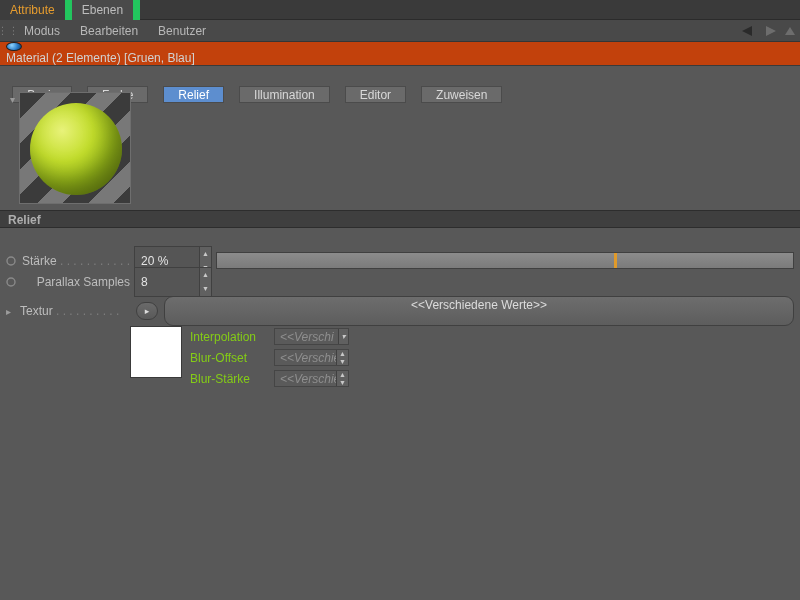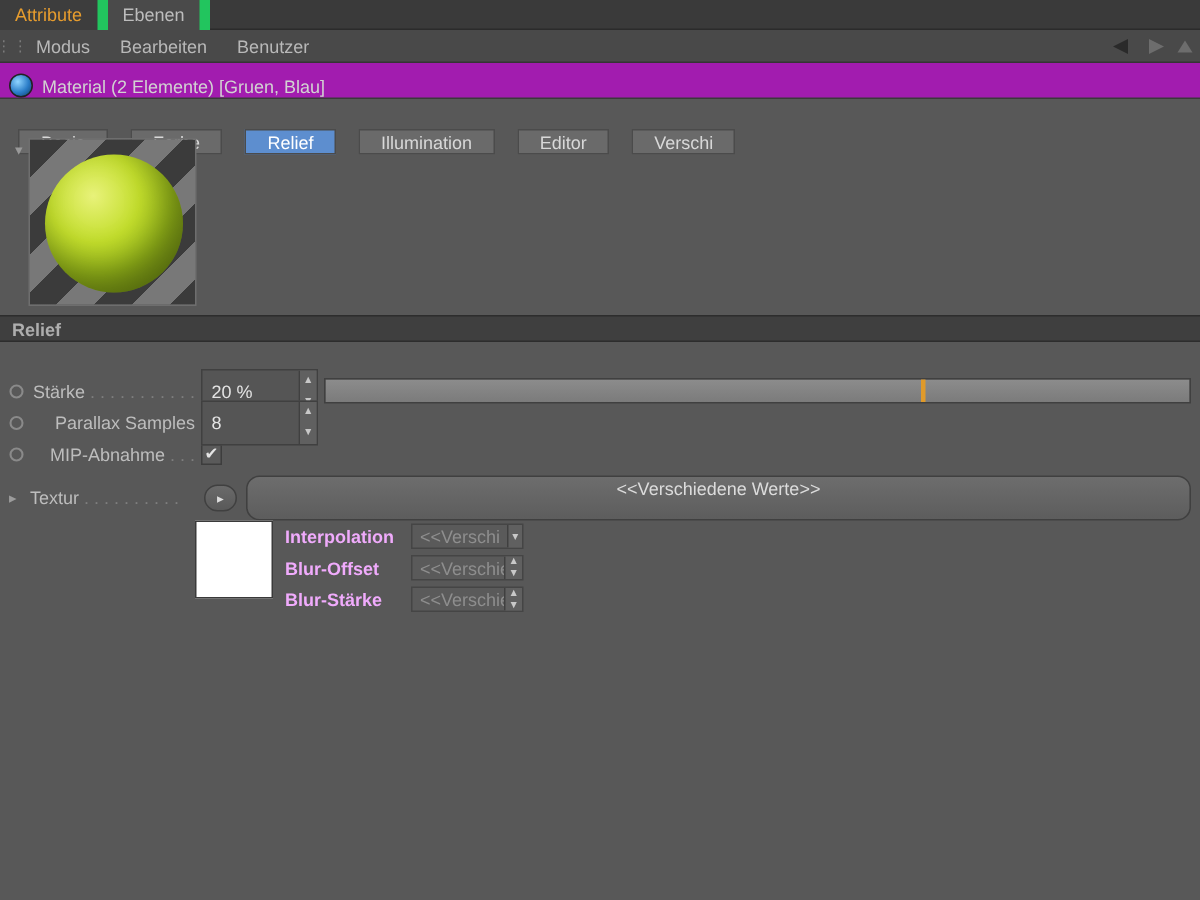--- a/index.html
+++ b/index.html
@@ -11,21 +11,21 @@
   .ptab.active{background:#3d3d3d;color:#e69c2e;}
 
   
   .menubar{height:22px;background:#494949;display:flex;align-items:center;gap:0;border-bottom:1px solid #353535;}
   .grip{width:14px;height:100%;display:flex;align-items:center;justify-content:center;color:#7a7a7a;font-size:10px;letter-spacing:1px;padding-left:3px;}
   .menuitem{padding:0 10px;height:22px;line-height:22px;cursor:pointer;color:#b8b8b8;}
   .menubar .spacer{flex:1;}
   .navbtn svg{display:block;}
 
   
-  .objrow{height:24px;background:#a21caf;display:flex;align-items:flex-end;padding-left:6px;border-bottom:1px solid #3a3a3a;}
+  .objrow{height:24px;background:#c2410c;display:flex;align-items:flex-start;padding-left:6px;border-bottom:1px solid #3a3a3a;flex-direction:column;}
   .maticon{width:16px;height:16px;border-radius:50%;background:radial-gradient(circle at 35% 32%,#8fd4ff 0%,#2a7cc7 55%,#0f3d66 100%);border:1px solid #222;margin-right:6px;}
   .objtitle{color:#d2d2d2;}
 
   
   .mattabs{height:20px;background:#585858;display:flex;padding:20px 0 0 12px;gap:15px;}
   .mtab{min-width:60px;padding:2px 14px;height:17px;background:#6a6a6a;border:1px solid #4b4b4b;text-align:center;cursor:pointer;color:#d8d8d8;line-height:12px;}
   .mtab.active{background:#5d8ecf;color:#fff;}
 
   
   .preview-wrap{padding:6px 10px;}
@@ -60,22 +60,22 @@
   .txrow{display:flex;align-items:center;height:22px;gap:6px;padding:0 6px;margin-top:8px;}
   .txrow .tri2{width:8px;font-size:10px;color:#9c9c9c;}
   .txrow .label2{flex:0 0 110px;color:#bfbfbf;}
   .rndbtn{width:22px;height:18px;background:linear-gradient(#6a6a6a,#595959);border:1px solid #404040;border-radius:9px;display:flex;align-items:center;justify-content:center;color:#ddd;font-size:9px;}
   .txfield{flex:1;height:30px;background:linear-gradient(#6d6d6d,#5d5d5d);border:1px solid #404040;border-radius:9px;text-align:center;line-height:16px;color:#dcdcdc;}
 
   
   .subtex{display:flex;padding:4px 6px 0 130px;gap:8px;}
   .swatch{width:52px;height:52px;background:#fff;border:1px solid #3a3a3a;}
   .subparams .srow{display:flex;align-items:center;height:21px;gap:6px;}
-  .srow .slabel{flex:0 0 78px;color:#f0abfc;font-weight:bold;}
-  .dis{width:75px;height:17px;background:#5a5a5a;border:1px solid #454545;position:relative;display:flex;align-items:center;}
+  .srow .slabel{flex:0 0 78px;color:#84cc16;}
+  .dis{width:75px;height:17px;background:#5a5a5a;border:1px solid #454545;position:relative;display:flex;align-items:center;font-style:italic;}
   .dis .val{padding-left:5px;color:#8e8e8e;white-space:nowrap;overflow:hidden;}
 </style>
 </head>
 <body>
 
 <div class="panel-tabs">
   <div class="ptab active">Attribute</div>
   <div class="ptab">Ebenen</div>
 </div>
 
@@ -106,21 +106,21 @@
   <div class="maticon"></div>
   <div class="objtitle">Material (2 Elemente) [Gruen, Blau]</div>
 </div>
 
 <div class="mattabs">
   <div class="mtab">Basis</div>
   <div class="mtab">Farbe</div>
   <div class="mtab active">Relief</div>
   <div class="mtab">Illumination</div>
   <div class="mtab">Editor</div>
-  <div class="mtab">Verschi</div>
+  <div class="mtab">Zuweisen</div>
 </div>
 
 <div class="preview-wrap">
   <div class="tw">
     <div class="tri">▾</div>
     <div class="thumb">
       <div class="ball"></div>
     </div>
   </div>
 </div>
@@ -158,29 +158,20 @@
     <div class="label"><span>Parallax Samples</span></div>
     <div class="numfield">
       <span class="val">8</span>
       <div class="spin">
           <div>▲</div>
           <div>▼</div>
         </div>
     </div>
   </div>
 
-  <div class="row">
-    <div class="anim">
-        <svg width="10" height="10">
-          <circle cx="5" cy="5" r="4" fill="none" stroke="#8a8a8a" stroke-width="1.4"></circle>
-        </svg>
-      </div>
-    <div class="label"><span>MIP-Abnahme</span><span class="dots"> . . .</span></div>
-    <div class="check">✔</div>
-  </div>
 </div>
 
 <div class="txrow">
   <div class="tri2">▸</div>
   <div class="label2"><span>Textur</span><span class="dots"> . . . . . . . . . .</span></div>
   <div class="rndbtn">▸</div>
   <div class="txfield">&lt;&lt;Verschiedene Werte&gt;&gt;</div>
 </div>
 
 <div class="subtex">

